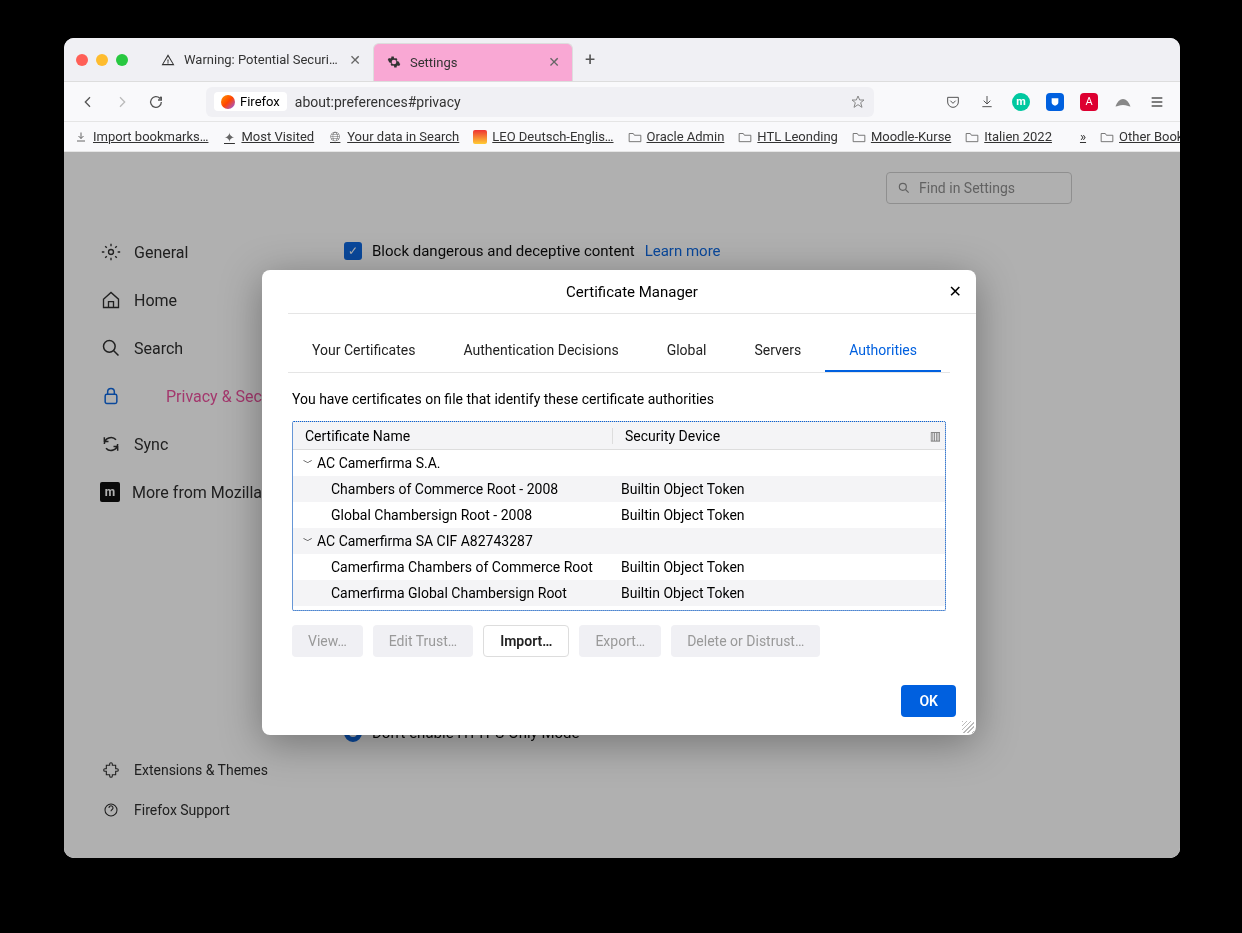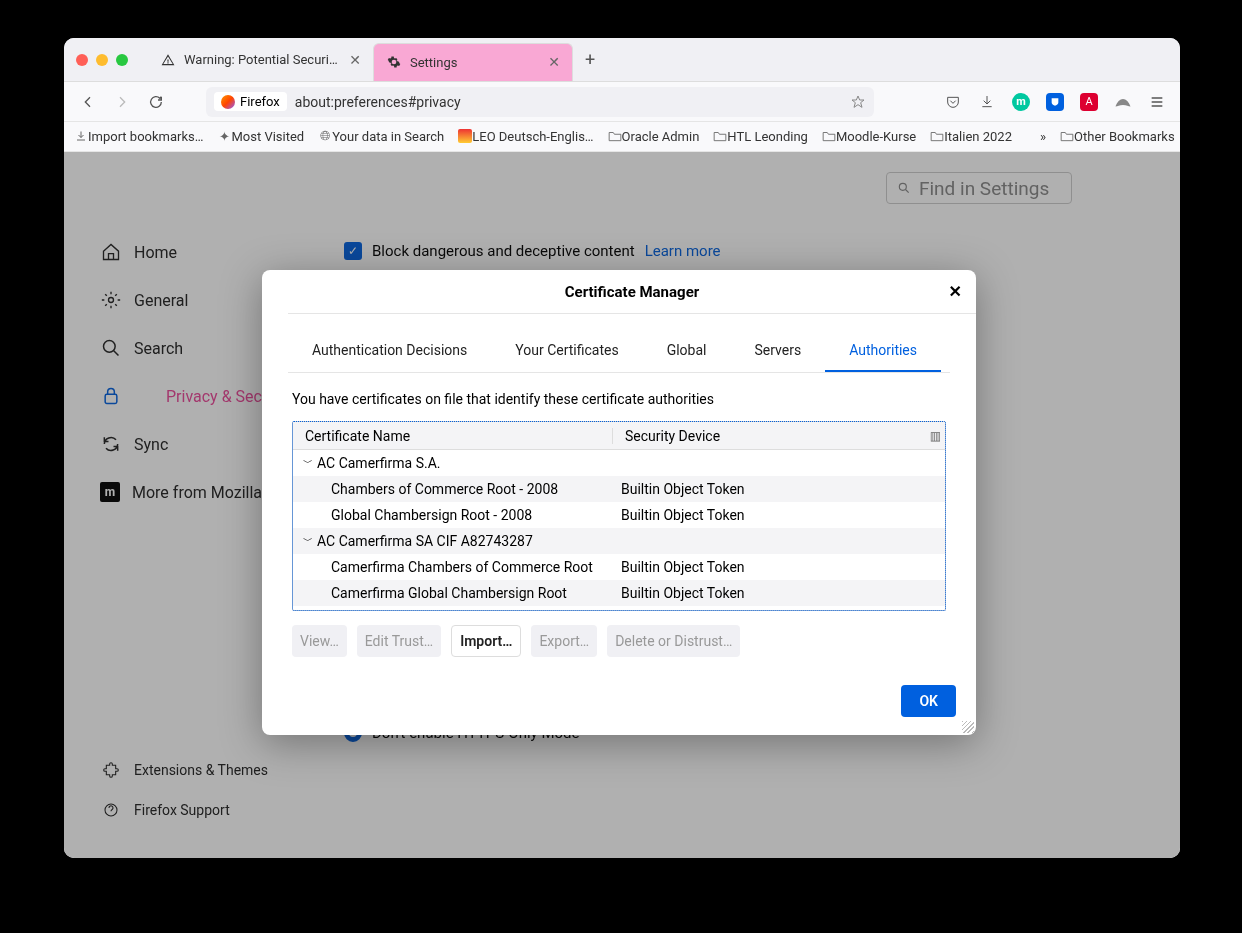--- a/index.html
+++ b/index.html
@@ -32,68 +32,68 @@
   .urlbar .ff-badge .fflogo { width: 14px; height: 14px; background: linear-gradient(135deg,#ff9500,#ff4500,#9059ff); border-radius: 50%; }
   .urlbar .addr { color: #333; }
   .urlbar .star { margin-left: auto; color: #888; }
   .nav-icons { display: flex; gap: 8px; align-items: center; }
   .nav-ico { width: 26px; height: 26px; display: flex; align-items: center; justify-content: center; color: #555; cursor: pointer; border-radius: 4px; }
   .ico-m { background: #00c8a0; color:#fff; border-radius:50%; width:18px; height:18px; font-size:11px; font-weight:bold; display:flex; align-items:center; justify-content:center; }
   .ico-bw { background:#0060df; color:#fff; border-radius:4px; width:18px; height:18px; display:flex; align-items:center; justify-content:center; }
   .ico-ang { background:#dd0031; color:#fff; border-radius:4px; width:18px; height:18px; display:flex; align-items:center; justify-content:center; font-size:11px; }
   
   .bmbar { height: 30px; background: #f9f9fb; display: flex; align-items: center; padding: 0 10px; gap: 14px; font-size: 13px; color: #333; border-bottom: 1px solid #e5e5e5; }
-  .bm { display: flex; align-items: flex-start; cursor: pointer; white-space: nowrap; }
+  .bm { display: flex; align-items: flex-end; gap: 5px; cursor: pointer; white-space: nowrap; text-decoration: underline; }
   .bm .fico { width: 14px; height: 14px; display: flex; align-items:center; justify-content:center; color:#666; }
   .bmbar .spacer { flex: 1; }
   
   .content { position: relative; height: calc(100% - 114px); background: #fff; }
   .overlay { position: absolute; inset: 0; background: rgba(30,30,30,0.35); }
   .settings-page { position: absolute; inset: 0; padding: 20px 30px; display: flex; }
-  .find-settings { position: absolute; top: 20px; right: 108px; width: 186px; height: 32px; border: 1px solid #ccc; border-radius: 4px; background: #fff; display: flex; align-items: center; padding: 0 10px; gap: 8px; font-size: 19px; color: #888; }
+  .find-settings { position: absolute; top: 20px; right: 108px; width: 186px; height: 32px; border: 1px solid #ccc; border-radius: 4px; background: #fff; display: flex; align-items: center; padding: 0 10px; gap: 8px; font-size: 14px; color: #888; }
   .sidebar { width: 220px; padding-top: 60px; }
   .side-item { display: flex; align-items: center; gap: 12px; height: 40px; padding: 0 6px; font-size: 16px; color: #222; cursor: pointer; border-radius: 4px; margin-bottom: 8px; }
   .side-item.active { color: #ec4899; gap: 44px; }
   .side-item .sicon { width: 22px; height: 22px; display: flex; align-items: center; justify-content: center; }
   .side-bottom { position: absolute; bottom: 24px; left: 30px; }
   .side-bottom .side-item { font-size: 14px; height: 32px; }
   .main { flex: 1; padding-top: 70px; padding-left: 30px; }
   .checkbox-row { display: flex; align-items: center; gap: 10px; font-size: 15px; margin-bottom: 24px; }
   .cbx { width: 18px; height: 18px; background: #0060df; border-radius: 3px; display: flex; align-items:center; justify-content:center; color:#fff; font-size:12px; }
   .radio-row { display:flex; align-items:center; gap:10px; font-size:15px; }
   .radio { width:18px; height:18px; border:5px solid #0060df; border-radius:50%; background:#fff; }
   .learn { color:#0060df; }
   
   .modal {
     position: absolute; left: 198px; top: 118px; width: 714px; background: #fff;
     border-radius: 8px; box-shadow: 0 8px 40px rgba(0,0,0,0.35); z-index: 10;
     display: flex; flex-direction: column;
   }
-  .modal-header { height: 44px; border-bottom: 1px solid #e5e5e5; display: flex; align-items: center; justify-content: center; position: relative; font-size: 15px; font-weight: 700; margin-left: 26px; }
+  .modal-header { height: 44px; border-bottom: 1px solid #e5e5e5; display: flex; align-items: center; justify-content: center; position: relative; font-size: 15px; font-weight: 400; margin-left: 26px; }
   .modal-close { position: absolute; right: 14px; cursor: pointer; font-size: 16px; }
   .modal-tabs { display: flex; border-bottom: 1px solid #e5e5e5; padding: 0 0; margin: 16px 26px 0; }
   .mtab { padding: 12px 24px; font-size: 14px; color: #222; cursor: pointer; border-bottom: 2px solid transparent; }
   .mtab.active { color: #0060df; border-bottom-color: #0060df; }
   .modal-body { padding: 18px 30px 12px; }
   .desc { font-size: 14px; margin-bottom: 14px; }
   .cert-table { border: 1px solid #ccc; border-radius: 2px; overflow: hidden; outline: 1px dotted #0060df; outline-offset: -1px; }
   .ct-head { display: flex; background: #f4f4f6; border-bottom: 1px solid #ddd; font-size: 14px; height: 28px; align-items:center; position: relative; }
   .ct-h1 { width: 320px; padding-left: 12px; border-right: 1px solid #ddd; }
   .ct-h2 { flex: 1; padding-left: 12px; }
   .ct-pick { position:absolute; right:4px; font-size:12px; color:#666; }
   .ct-body { height: 160px; overflow: hidden; font-size: 14px; }
   .ct-row { display: flex; height: 26px; align-items: center; }
   .ct-row.group { background: #fff; font-weight: 400; }
   .ct-row.alt { background: #f4f4f6; }
   .ct-c1 { width: 320px; display: flex; align-items: center; }
   .ct-c2 { flex: 1; padding-left: 8px; }
   .chev { width: 14px; display: inline-flex; justify-content: center; font-size: 10px; margin: 0 2px 0 8px; }
   .indent1 { padding-left: 38px; }
   .modal-actions { display: flex; gap: 10px; padding: 14px 0 0; }
-  .mbtn { height: 32px; padding: 0 8px; border: none; border-radius: 4px; background: #f0f0f4; color: #999; font-size: 14px; cursor: default; }
+  .mbtn { height: 32px; padding: 0 16px; border: none; border-radius: 4px; background: #f0f0f4; color: #999; font-size: 14px; cursor: default; }
   .mbtn.enabled { background: #f0f0f4; color: #222; cursor: pointer; font-weight:600; border:1px solid #ddd; background:#fff; }
   .modal-footer { display: flex; justify-content: flex-end; padding: 16px 20px 18px; }
   .ok-btn { background: #0060df; color: #fff; border: none; height: 32px; padding: 0 18px; border-radius: 4px; font-size: 14px; font-weight: 600; cursor: pointer; }
   .resize { position:absolute; right:2px; bottom:2px; width:12px; height:12px; background: repeating-linear-gradient(135deg,#bbb 0 1px,transparent 1px 3px); }
   svg { display: block; }
 </style>
 </head>
 <body>
 
 <div class="window">
@@ -267,33 +267,33 @@
             <circle cx="10" cy="10" r="6" fill="none" stroke="#888" stroke-width="2"></circle>
             <path stroke="#888" stroke-width="2" d="M15 15l5 5"></path>
           </svg>
         <span>Find in Settings</span>
       </div>
 
       <div class="sidebar">
         <div class="side-item">
           <span class="sicon">
               <svg width="20" height="20" viewBox="0 0 24 24">
-                <path fill="none" stroke="#222" stroke-width="1.6" d="M3 11l9-8 9 8v10H3z M9 21v-7h6v7"></path>
-              </svg>
-            </span>
-          <span>Home</span>
-        </div>
-        <div class="side-item">
-          <span class="sicon">
-              <svg width="20" height="20" viewBox="0 0 24 24">
                 <circle cx="12" cy="12" r="3" fill="none" stroke="#222" stroke-width="1.6"></circle>
                 <path fill="none" stroke="#222" stroke-width="1.6" d="M12 2v3m0 14v3M4 12H1m22 0h-3M5 5l2 2m10 10l2 2M5 19l2-2m10-10l2-2"></path>
               </svg>
             </span>
           <span>General</span>
+        </div>
+        <div class="side-item">
+          <span class="sicon">
+              <svg width="20" height="20" viewBox="0 0 24 24">
+                <path fill="none" stroke="#222" stroke-width="1.6" d="M3 11l9-8 9 8v10H3z M9 21v-7h6v7"></path>
+              </svg>
+            </span>
+          <span>Home</span>
         </div>
         <div class="side-item">
           <span class="sicon">
               <svg width="20" height="20" viewBox="0 0 24 24">
                 <circle cx="10" cy="10" r="7" fill="none" stroke="#222" stroke-width="1.8"></circle>
                 <path stroke="#222" stroke-width="1.8" d="M15 15l6 6"></path>
               </svg>
             </span>
           <span>Search</span>
         </div>
@@ -355,22 +355,22 @@
     </div>
 
     <div class="overlay"></div>
 
     <div class="modal">
       <div class="modal-header">
         <span>Certificate Manager</span>
         <span class="modal-close">✕</span>
       </div>
       <div class="modal-tabs">
+        <div class="mtab">Your Certificates</div>
         <div class="mtab">Authentication Decisions</div>
-        <div class="mtab">Your Certificates</div>
         <div class="mtab">Global</div>
         <div class="mtab">Servers</div>
         <div class="mtab active">Authorities</div>
       </div>
       <div class="modal-body">
         <div class="desc">You have certificates on file that identify these certificate authorities</div>
         <div class="cert-table">
           <div class="ct-head">
             <div class="ct-h1">Certificate Name</div>
             <div class="ct-h2">Security Device</div>

